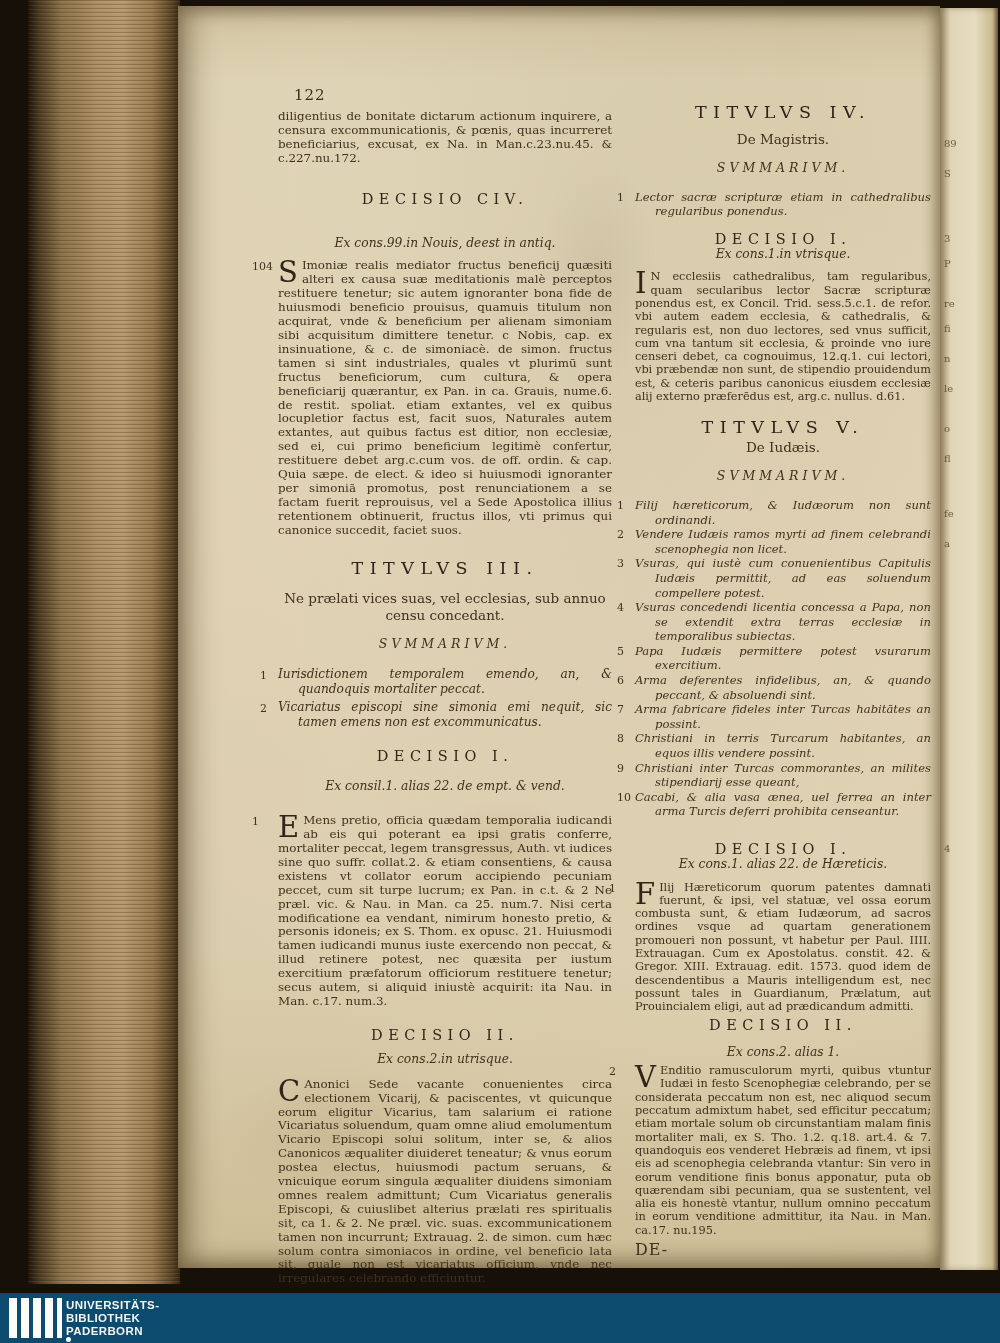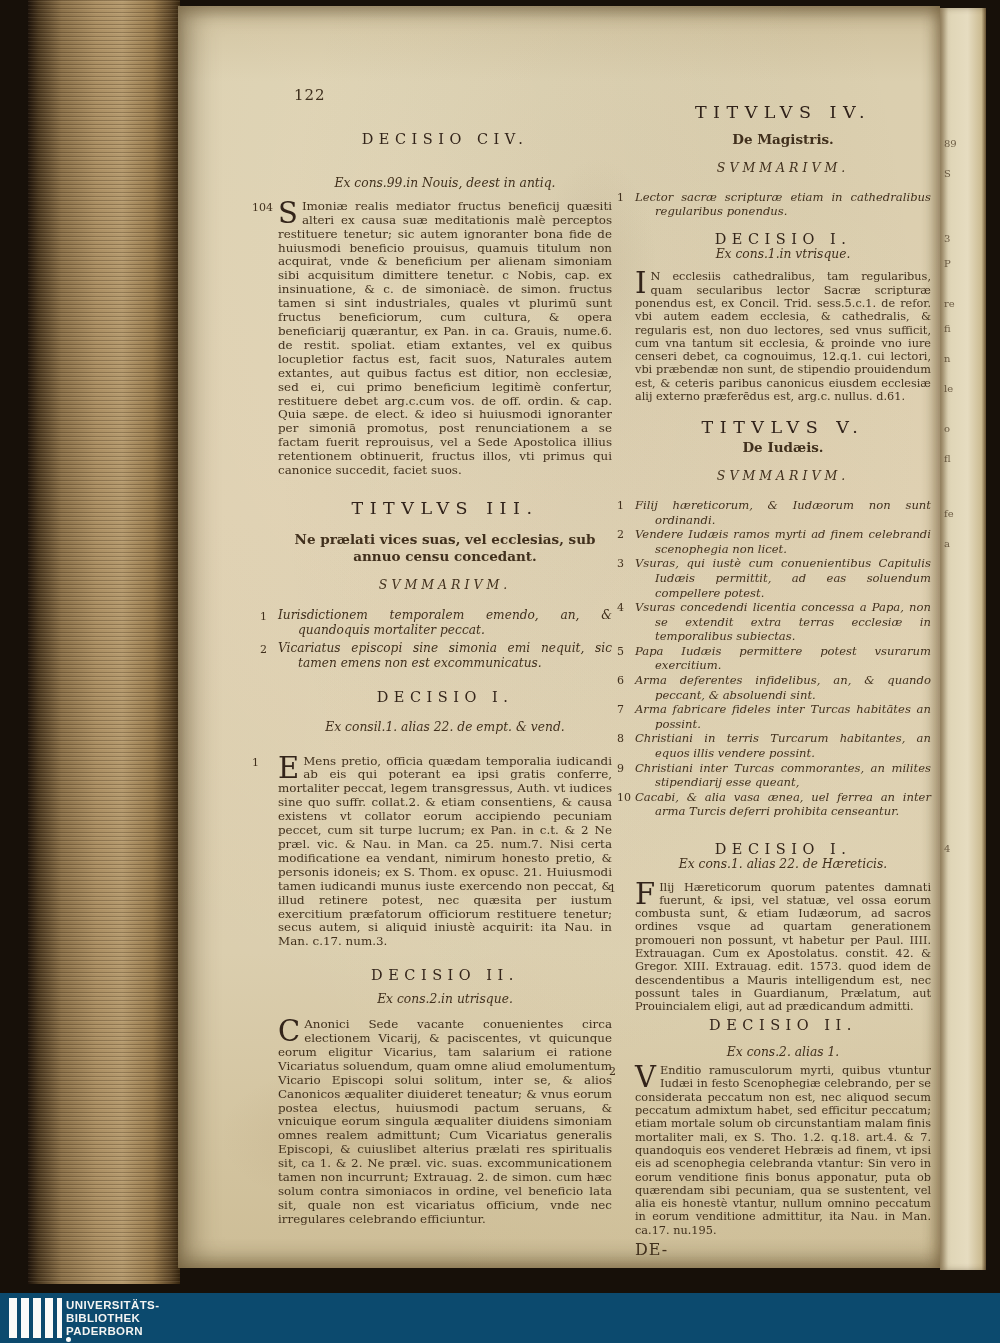--- a/index.html
+++ b/index.html
@@ -35,21 +35,21 @@
       radial-gradient(ellipse at 55% 30%, rgba(120,110,80,.08), transparent 55%);
   }
   .stain{ position:absolute; pointer-events:none; border-radius:50%; }
   .stain.s1{ left:250px; top:790px; width:150px; height:110px;
     background:radial-gradient(ellipse, rgba(150,105,50,.14), transparent 70%); }
   .stain.s2{ left:360px; top:150px; width:120px; height:230px;
     background:radial-gradient(ellipse, rgba(120,105,70,.10), transparent 70%); }
   .stain.s3{ left:40px; top:1060px; width:240px; height:140px;
     background:radial-gradient(ellipse, rgba(135,95,50,.10), transparent 70%); }
   .next-edge{
-    position:absolute; left:940px; top:8px; width:46px; height:1262px;
+    position:absolute; left:940px; top:8px; width:58px; height:1262px;
     background:linear-gradient(90deg,#b7a67f 0%, #dfd5b6 18%, #e6dcc0 60%, #cbbb92 90%, #6b5534 100%);
     box-shadow:inset 4px 0 6px rgba(70,50,25,.38);
   }
   .edge-frag{
     position:absolute; left:4px; font-size:10px; color:rgba(75,58,36,.78);
     font-family:"DejaVu Serif", serif;
   }
   
   .footer{
     position:absolute; left:0; bottom:0; width:1000px; height:50px;
@@ -68,21 +68,21 @@
   .page-number{ position:absolute; left:116px; top:80px; font-size:15px; color:#3c2d1b; letter-spacing:1px; }
   .running-header{ position:absolute; left:252px; top:72px; width:360px; text-align:center;
     font-size:17.5px; color:#38291a; }
   .col{ position:absolute; color:#41301d; }
   .col-left{ left:100px; top:100px; width:334px; font-size:11.9px; line-height:13.9px; }
   .col-right{ left:457px; top:92px; width:296px; font-size:11.3px; line-height:13.3px; }
   .para{ text-align:justify; position:relative; }
   .decisio{ text-align:center; font-size:14.5px; letter-spacing:5.5px; color:#33241a; }
   .titulus{ text-align:center; font-size:17.5px; letter-spacing:6.5px; color:#30221a; }
   .source{ text-align:center; font-style:italic; font-size:12.3px; }
-  .subtitle{ text-align:center; font-size:13.5px; line-height:17px;font-weight:bold; }
+  .subtitle{ text-align:center; font-size:13.5px; line-height:17px; }
   .summarium{ text-align:center; font-style:italic; letter-spacing:4px; font-size:12.5px; }
   .sum-item{ position:relative; font-style:italic; text-align:justify;
     padding-left:20px; text-indent:-20px; font-size:12.2px; line-height:15px; }
   .col-right .sum-item{ font-size:11.6px; line-height:14.6px; }
   .margin-num{ position:absolute; left:-26px; top:1px; font-size:11px; font-style:normal; text-indent:0; }
   .sum-item .margin-num{ left:-18px; }
   .dropcap{ float:left; font-size:29px; line-height:24px; padding:1px 4px 0 0; color:#33241a; }
   .catchword{ padding-right:4px; font-size:16px; letter-spacing:1px; }
 </style>
 </head>
@@ -92,20 +92,21 @@
 
 <div class="page">
   <div class="stain s1"></div>
   <div class="stain s2"></div>
   <div class="stain s3"></div>
 
   <div class="page-number">122</div>
 
   <div class="col col-left">
 
+    <p class="para" style="margin-top:4px">diligentius de bonitate dictarum actionum inquirere, a censura excommunicationis, &amp; pœnis, quas incurreret beneficiarius, excusat, ex Na. in Man.c.23.nu.45. &amp; c.227.nu.172.</p>
 
     <div class="decisio" style="margin-top:27px">DECISIO CIV.</div>
     <div class="source" style="margin-top:30px">Ex cons.99.in Nouis, deest in antiq.</div>
 
     <p class="para" style="margin-top:9px">
       <span class="margin-num">104</span>
       <span class="dropcap">S</span>
       <span>Imoniæ realis mediator fructus beneficij quæsiti alteri ex causa suæ meditationis malè perceptos restituere tenetur; sic autem ignoranter bona fide de huiusmodi beneficio prouisus, quamuis titulum non acquirat, vnde &amp; beneficium per alienam simoniam sibi acquisitum dimittere tenetur. c Nobis, cap. ex insinuatione, &amp; c. de simoniacè. de simon. fructus tamen si sint industriales, quales vt plurimū sunt fructus beneficiorum, cum cultura, &amp; opera beneficiarij quærantur, ex Pan. in ca. Grauis, nume.6. de restit. spoliat. etiam extantes, vel ex quibus locupletior factus est, facit suos, Naturales autem extantes, aut quibus factus est ditior, non ecclesiæ, sed ei, cui primo beneficium legitimè confertur, restituere debet arg.c.cum vos. de off. ordin. &amp; cap. Quia sæpe. de elect. &amp; ideo si huiusmodi ignoranter per simoniā promotus, post renunciationem a se factam fuerit reprouisus, vel a Sede Apostolica illius retentionem obtinuerit, fructus illos, vti primus qui canonice succedit, faciet suos.</span>
     </p>
 

